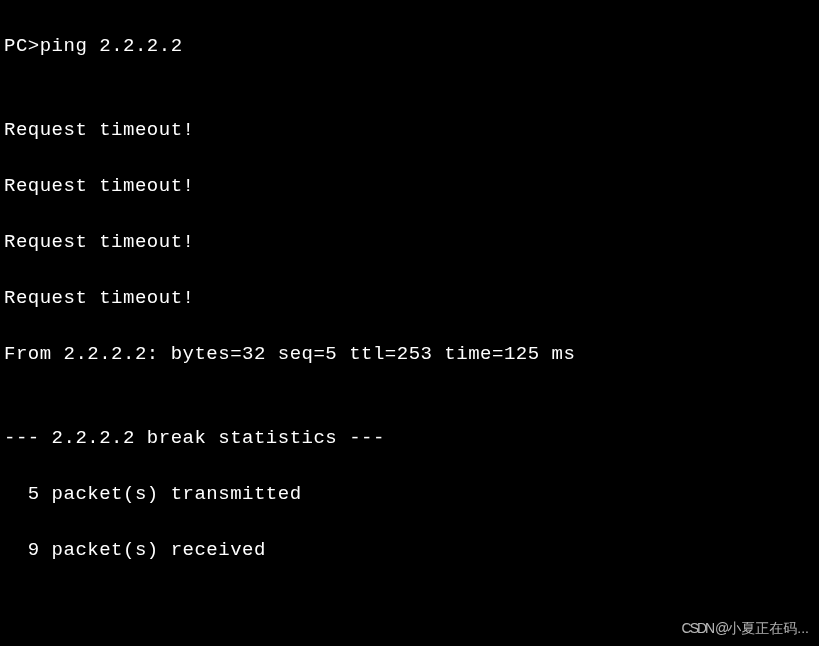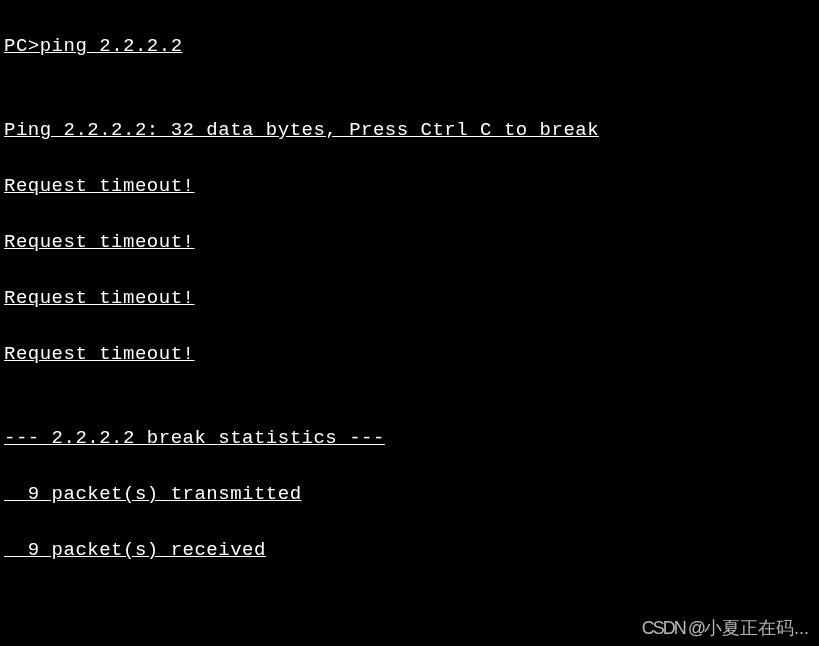--- a/index.html
+++ b/index.html
@@ -15,52 +15,51 @@
     overflow: hidden;
     position: relative;
   }
   .terminal {
     padding: 4px 0 0 4px;
     white-space: pre;
     letter-spacing: 0.5px;
   }
   .line {
     white-space: pre;
-    text-decoration: underline;
   }
   .watermark {
     position: absolute;
     right: 10px;
     bottom: 4px;
-    font-size: 18px;
+    font-size: 14px;
     color: #d0d0d0;
     opacity: 0.85;
     font-family: "Microsoft YaHei", sans-serif, monospace;
     white-space: nowrap;
   }
   .watermark .csdn {
     letter-spacing: -2px;
     color: #eee;
     opacity: 0.9;
   }
 </style>
 </head>
 <body>
 
 <div class="terminal">
 <div class="line"><span>PC&gt;</span><span>ping 2.2.2.2</span></div>
 <div class="line"></div>
-<div class="line">Ping 2.2.2.2: 32 data bytes, Press Ctrl_C to break</div>
 <div class="line">Request timeout!</div>
 <div class="line">Request timeout!</div>
 <div class="line">Request timeout!</div>
 <div class="line">Request timeout!</div>
+<div class="line">From 2.2.2.2: bytes=32 seq=5 ttl=253 time=125 ms</div>
 <div class="line"></div>
 <div class="line">--- 2.2.2.2 break statistics ---</div>
-<div class="line">  9 packet(s) transmitted</div>
+<div class="line">  5 packet(s) transmitted</div>
 <div class="line">  9 packet(s) received</div>
 
 
 <div class="line"></div>
 
 <div class="line"></div>
 
 
 
 

